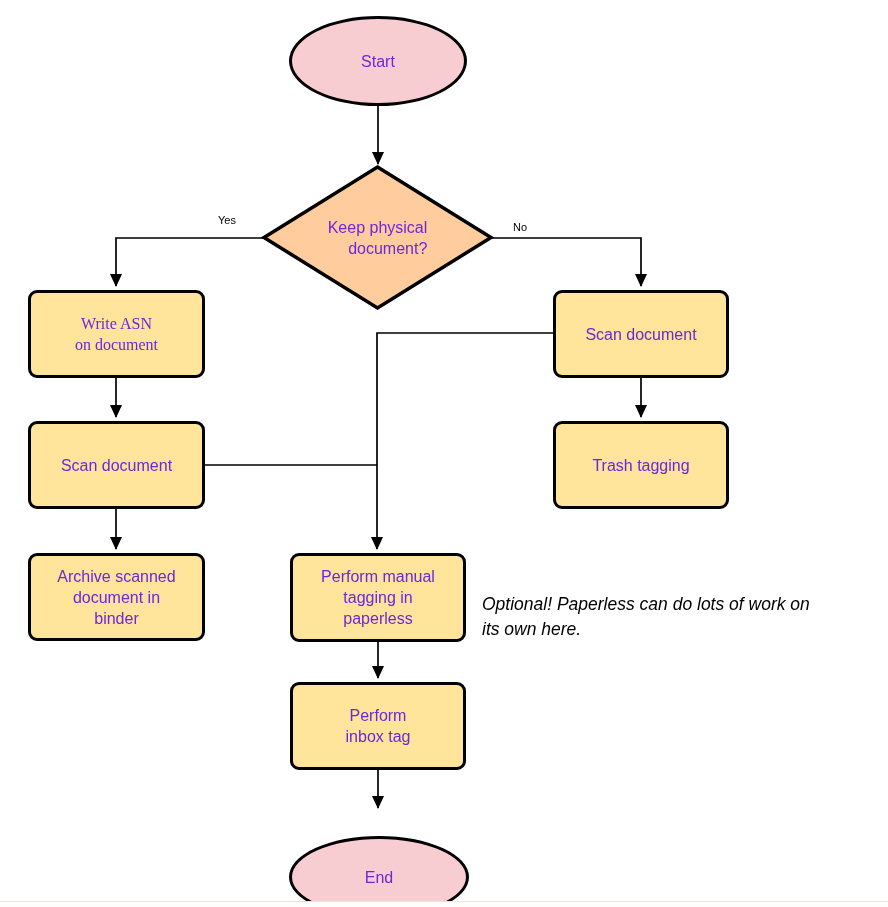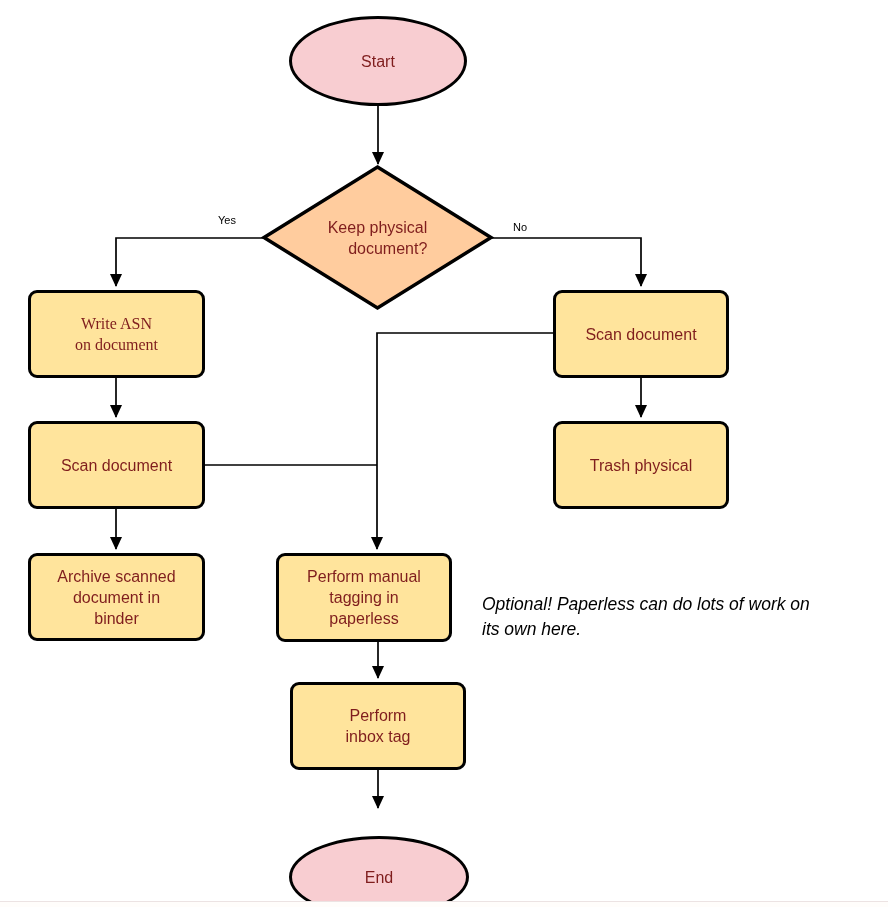--- a/index.html
+++ b/index.html
@@ -32,21 +32,21 @@
   .node {
     position: absolute;
     box-sizing: border-box;
     display: flex;
     align-items: center;
     justify-content: center;
     text-align: center;
     font-size: 16px;
     line-height: 21px;
     white-space: pre-line;
-    color: #7f1d1d;
+    color: #6d28d9;
   }
   .terminal {
     border: 3px solid #000000;
     border-radius: 50%;
   }
   .process {
     border: 3px solid #000000;
     border-radius: 9px;
   }
   .diamond-label {
@@ -82,21 +82,21 @@
     background: #fffdfb;
   }
 
   
   #node-start            { left: 289px; top: 16px;  width: 178px; height: 90px; }
   #node-write-asn        { left: 28px;  top: 290px; width: 177px; height: 88px; }
   #node-scan-left        { left: 28px;  top: 421px; width: 177px; height: 88px; }
   #node-archive          { left: 28px;  top: 553px; width: 177px; height: 88px; }
   #node-scan-right       { left: 553px; top: 290px; width: 176px; height: 88px; }
   #node-trash            { left: 553px; top: 421px; width: 176px; height: 88px; }
-  #node-perform          { left: 276px; top: 553px; width: 176px; height: 89px; }
+  #node-perform          { left: 290px; top: 553px; width: 176px; height: 89px; }
   #node-remove           { left: 290px; top: 682px; width: 176px; height: 88px; }
   #node-end              { left: 289px; top: 836px; width: 180px; height: 82px; }
   #node-decision-label   { left: 264px; top: 167px; width: 227px; height: 141px; }
   #edge-label-yes        { left: 203px; top: 210px; width: 48px; }
   #edge-label-no         { left: 498px; top: 217px; width: 44px; }
 </style>
 </head>
 <body>
 
 <div id="canvas">
@@ -149,21 +149,21 @@
     <span>Archive scanned
 document in
 binder</span>
   </div>
 
   <div id="node-scan-right" class="node process" style="background-color: rgb(255, 228, 156);">
     <span>Scan document</span>
   </div>
 
   <div id="node-trash" class="node process" style="background-color: rgb(255, 228, 156);">
-    <span>Trash physical</span>
+    <span>Trash tagging</span>
   </div>
 
   <div id="node-perform" class="node process" style="background-color: rgb(255, 228, 156);">
     <span>Perform manual
 tagging in
 paperless</span>
   </div>
 
   <div class="annotation">Optional! Paperless can do lots of work on
 its own here.</div>

